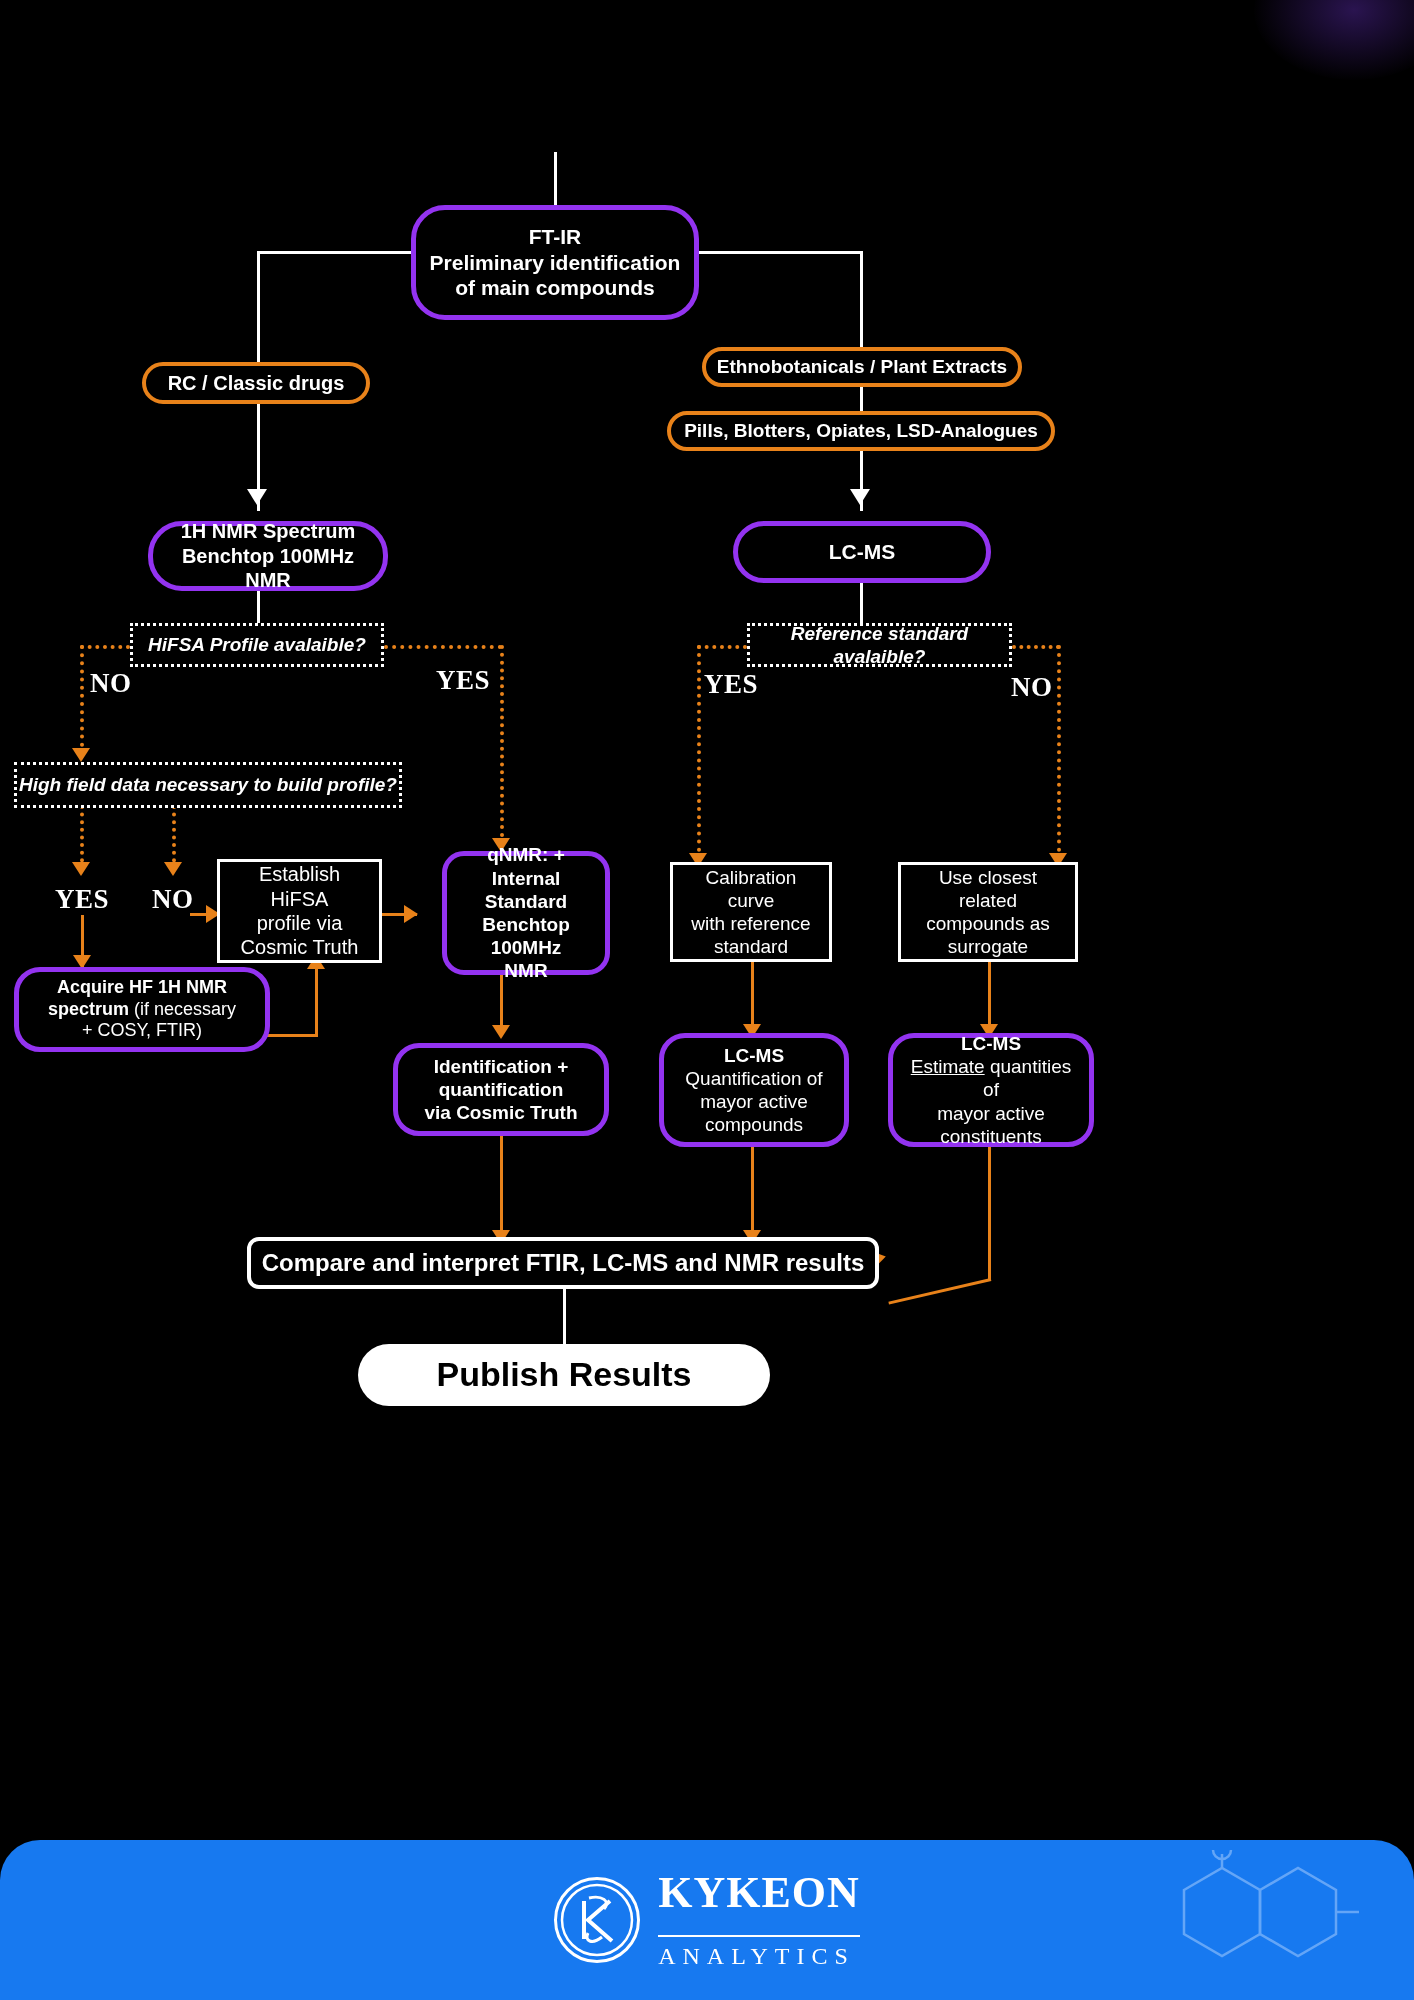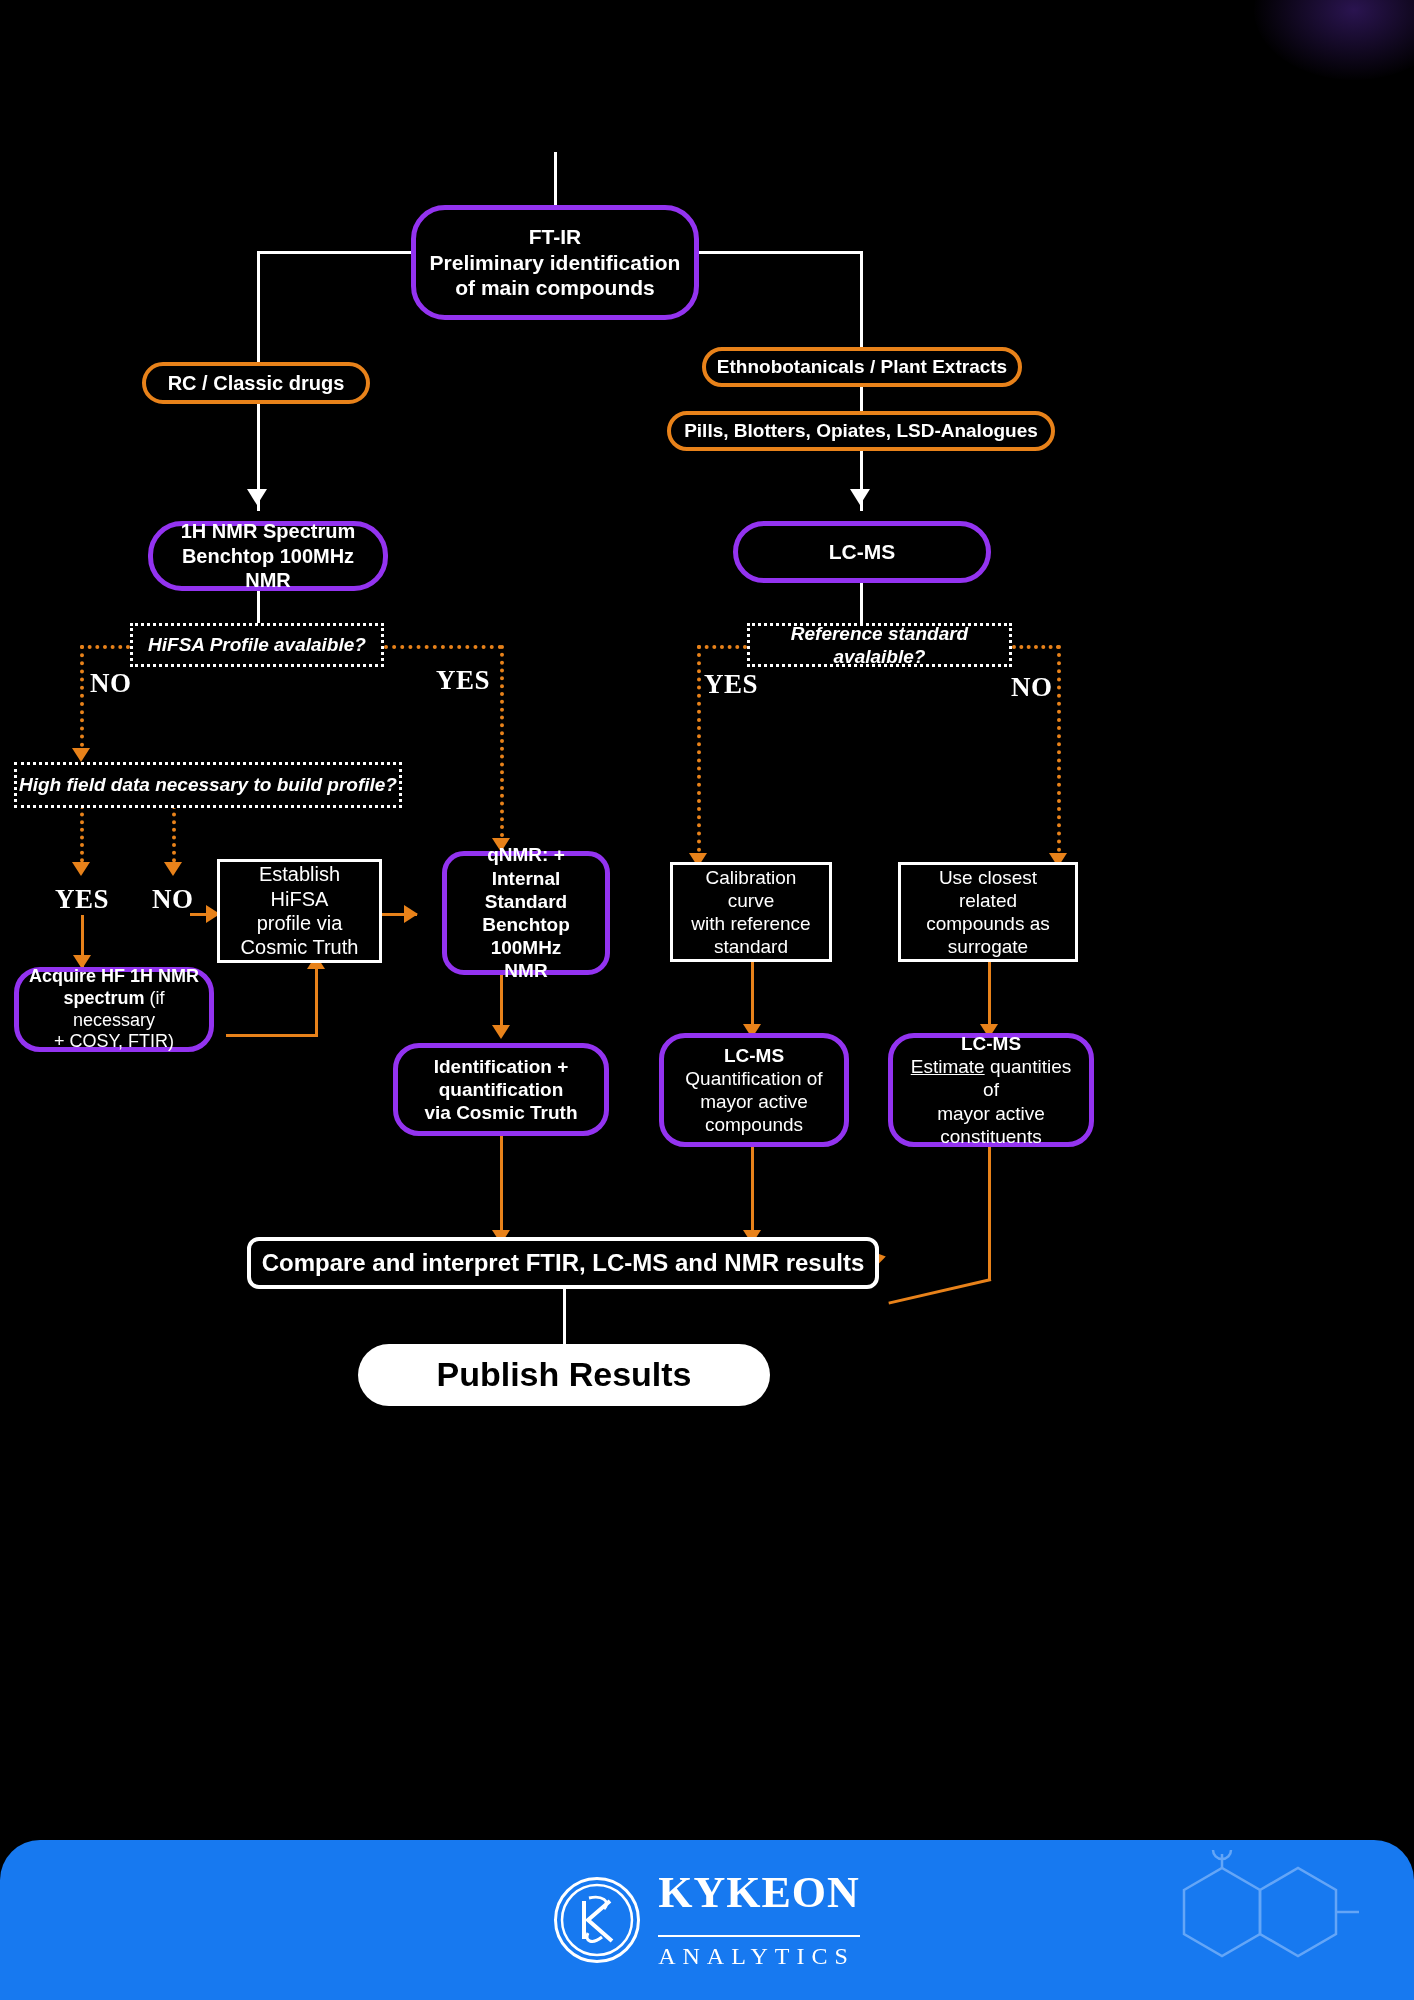--- a/index.html
+++ b/index.html
@@ -356,21 +356,21 @@
 
   <div class="node pill-purple" style="left:417px; top:851px; width:168px; height:124px; font-size:19px; border-radius:22px;margin-left:25px;">
     <div class="lines">
       <span class="nline">qNMR: + Internal</span>
       <span class="nline">Standard</span>
       <span class="nline">Benchtop 100MHz</span>
       <span class="nline">NMR</span>
     </div>
   </div>
 
-  <div class="node pill-purple-soft" style="left:14px; top:967px; width:200px; height:85px; font-size:18px; border-radius:26px;">
+  <div class="node pill-purple-soft" style="left:14px; top:967px; width:256px; height:85px; font-size:18px; border-radius:26px;">
     <div class="lines">
       <span class="nline" style="font-weight:bold;">Acquire HF 1H NMR</span>
       <span class="nline">
         <b>spectrum</b><span> (if necessary</span>
       </span>
       <span class="nline">+ COSY, FTIR)</span>
     </div>
   </div>
 
   <div class="node pill-purple" style="left:393px; top:1043px; width:216px; height:93px; font-size:19px; border-radius:26px;">

